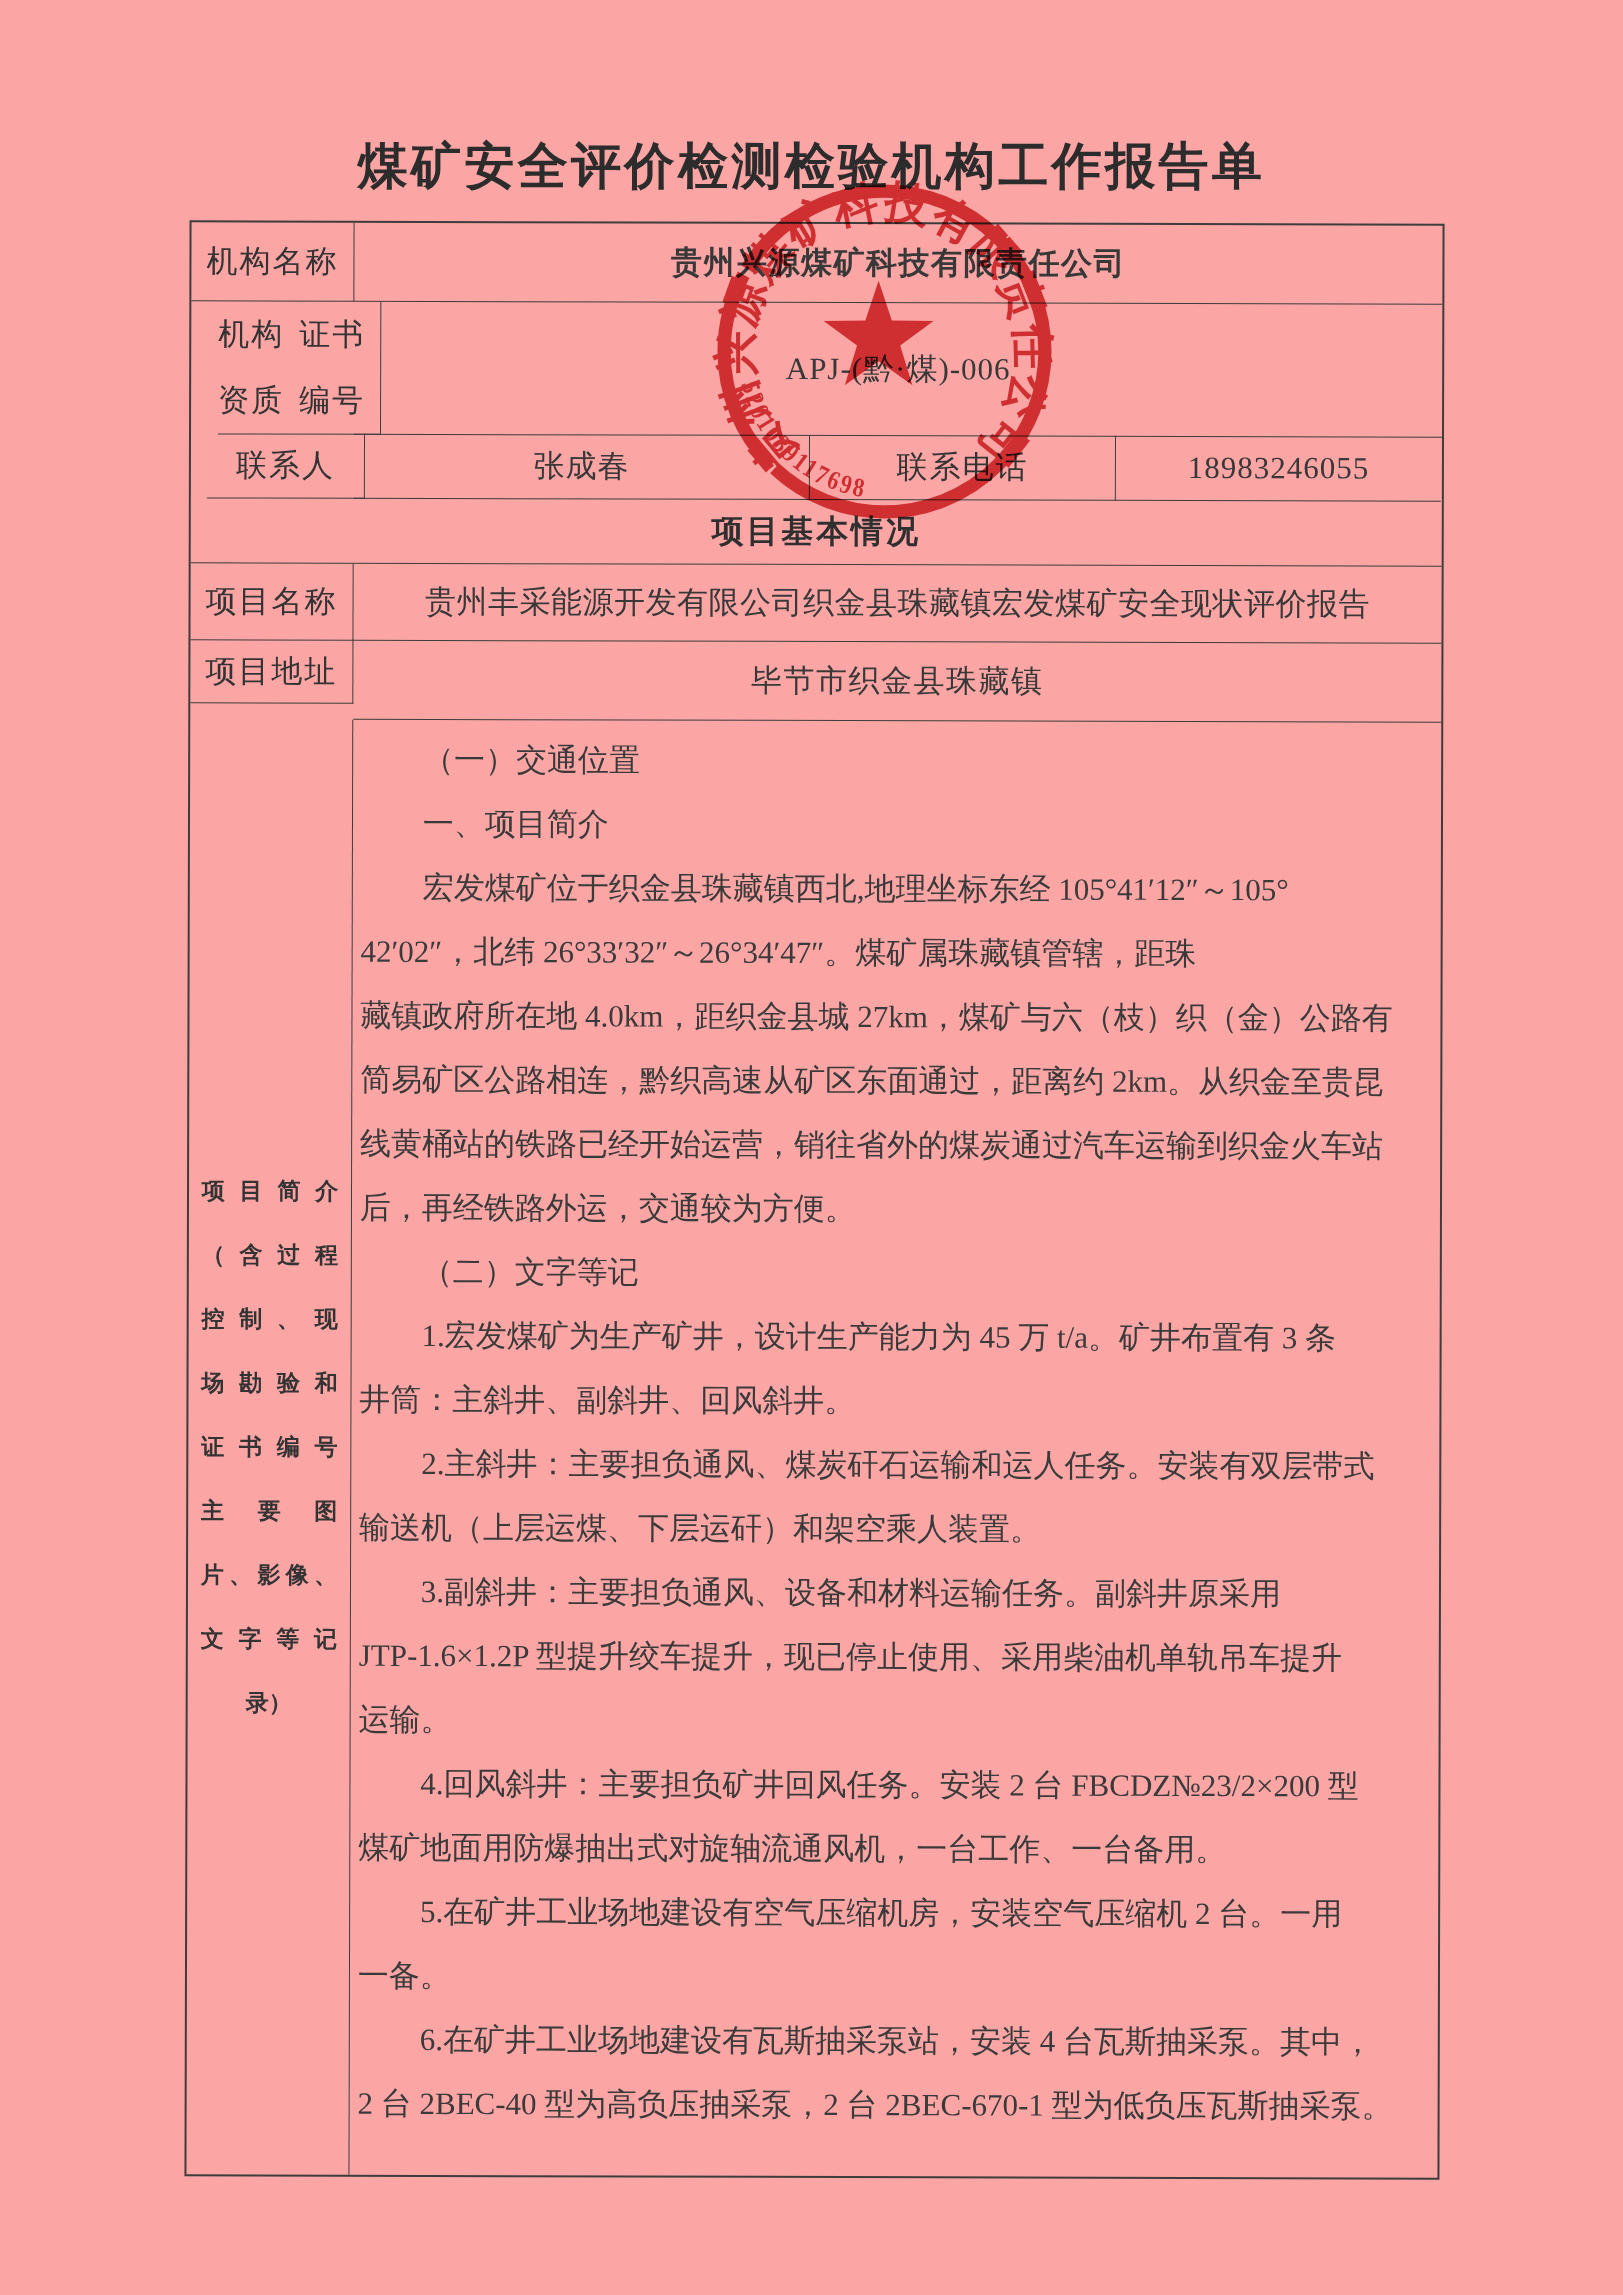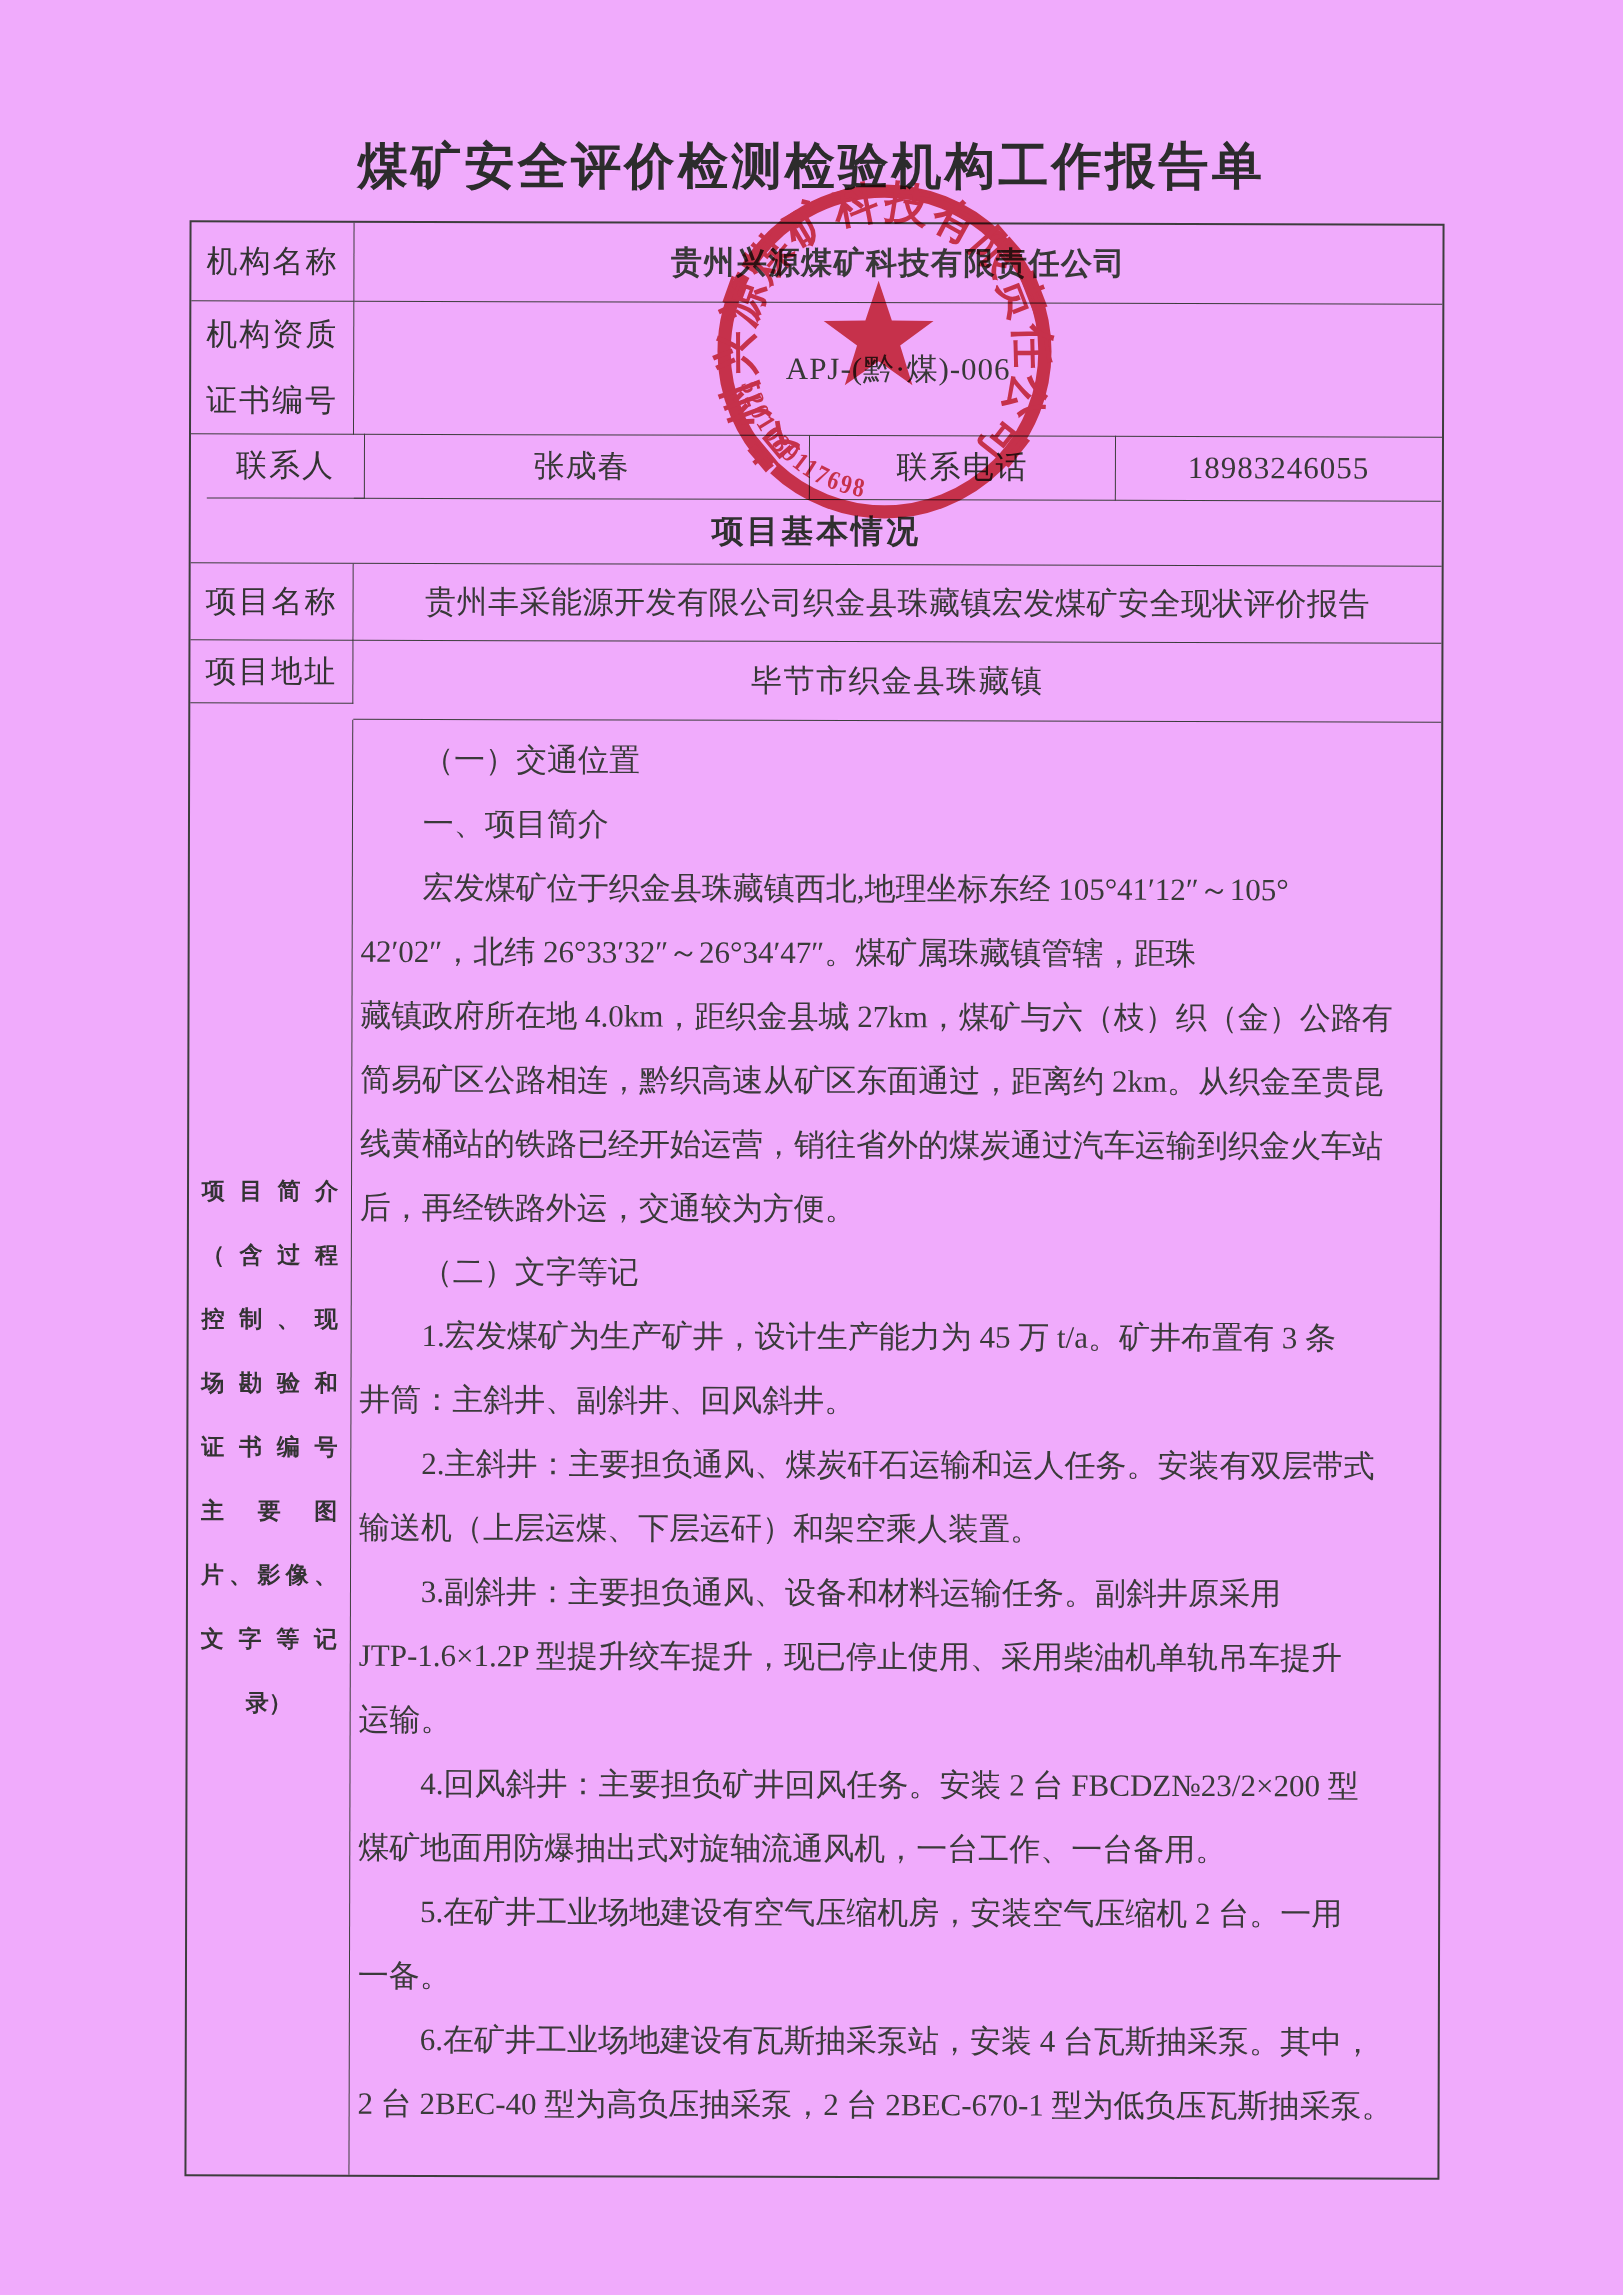--- a/index.html
+++ b/index.html
@@ -1,19 +1,19 @@
 <!DOCTYPE html>
 <html style="font-size:7.9px"><head>
 <meta charset="utf-8">
 <style>
   html,body{margin:0;padding:0;background:#e8e8e6;}
   .page{
     position:relative;
     width:1623px;height:2295px;
-    background:#f0abfc;
+    background:#fca5a5;
     font-family:"Liberation Serif","DejaVu Serif",serif;
     color:#353535;
     overflow:hidden;
   }
   .title{
     position:absolute;left:0;top:133px;width:100%;
     text-align:center;
     font-size:50px;font-weight:bold;letter-spacing:3.4px;
     color:#2c2c2c;
   }
@@ -27,21 +27,21 @@
     position:absolute;box-sizing:border-box;
     border-right:1.5px solid #3d3d3d;
     border-bottom:1.5px solid #3d3d3d;
     display:flex;align-items:center;justify-content:center;
     overflow:visible;
   }
   .cell.last-col{border-right:none;}
   .label{font-size:31px;font-weight:normal;letter-spacing:2px;color:#333;}
   .value{font-size:31px;letter-spacing:1px;color:#383838;}
   .bold{font-weight:bold;}
-  .two-line{flex-direction:column;line-height:66px;}
+  .two-line{flex-direction:row;line-height:66px;margin-left:27px;}
   .section-header{font-size:32px;font-weight:bold;letter-spacing:2.9px;color:#2f2f2f;}
   
   .intro-label{
     flex-direction:column;justify-content:center;
     padding:0 12.8px;align-items:stretch;
   }
   .intro-label .lbl-line{
     font-size:23px;font-weight:bold;color:#333;
     line-height:64px;height:64px;
     text-align:justify;text-align-last:justify;

